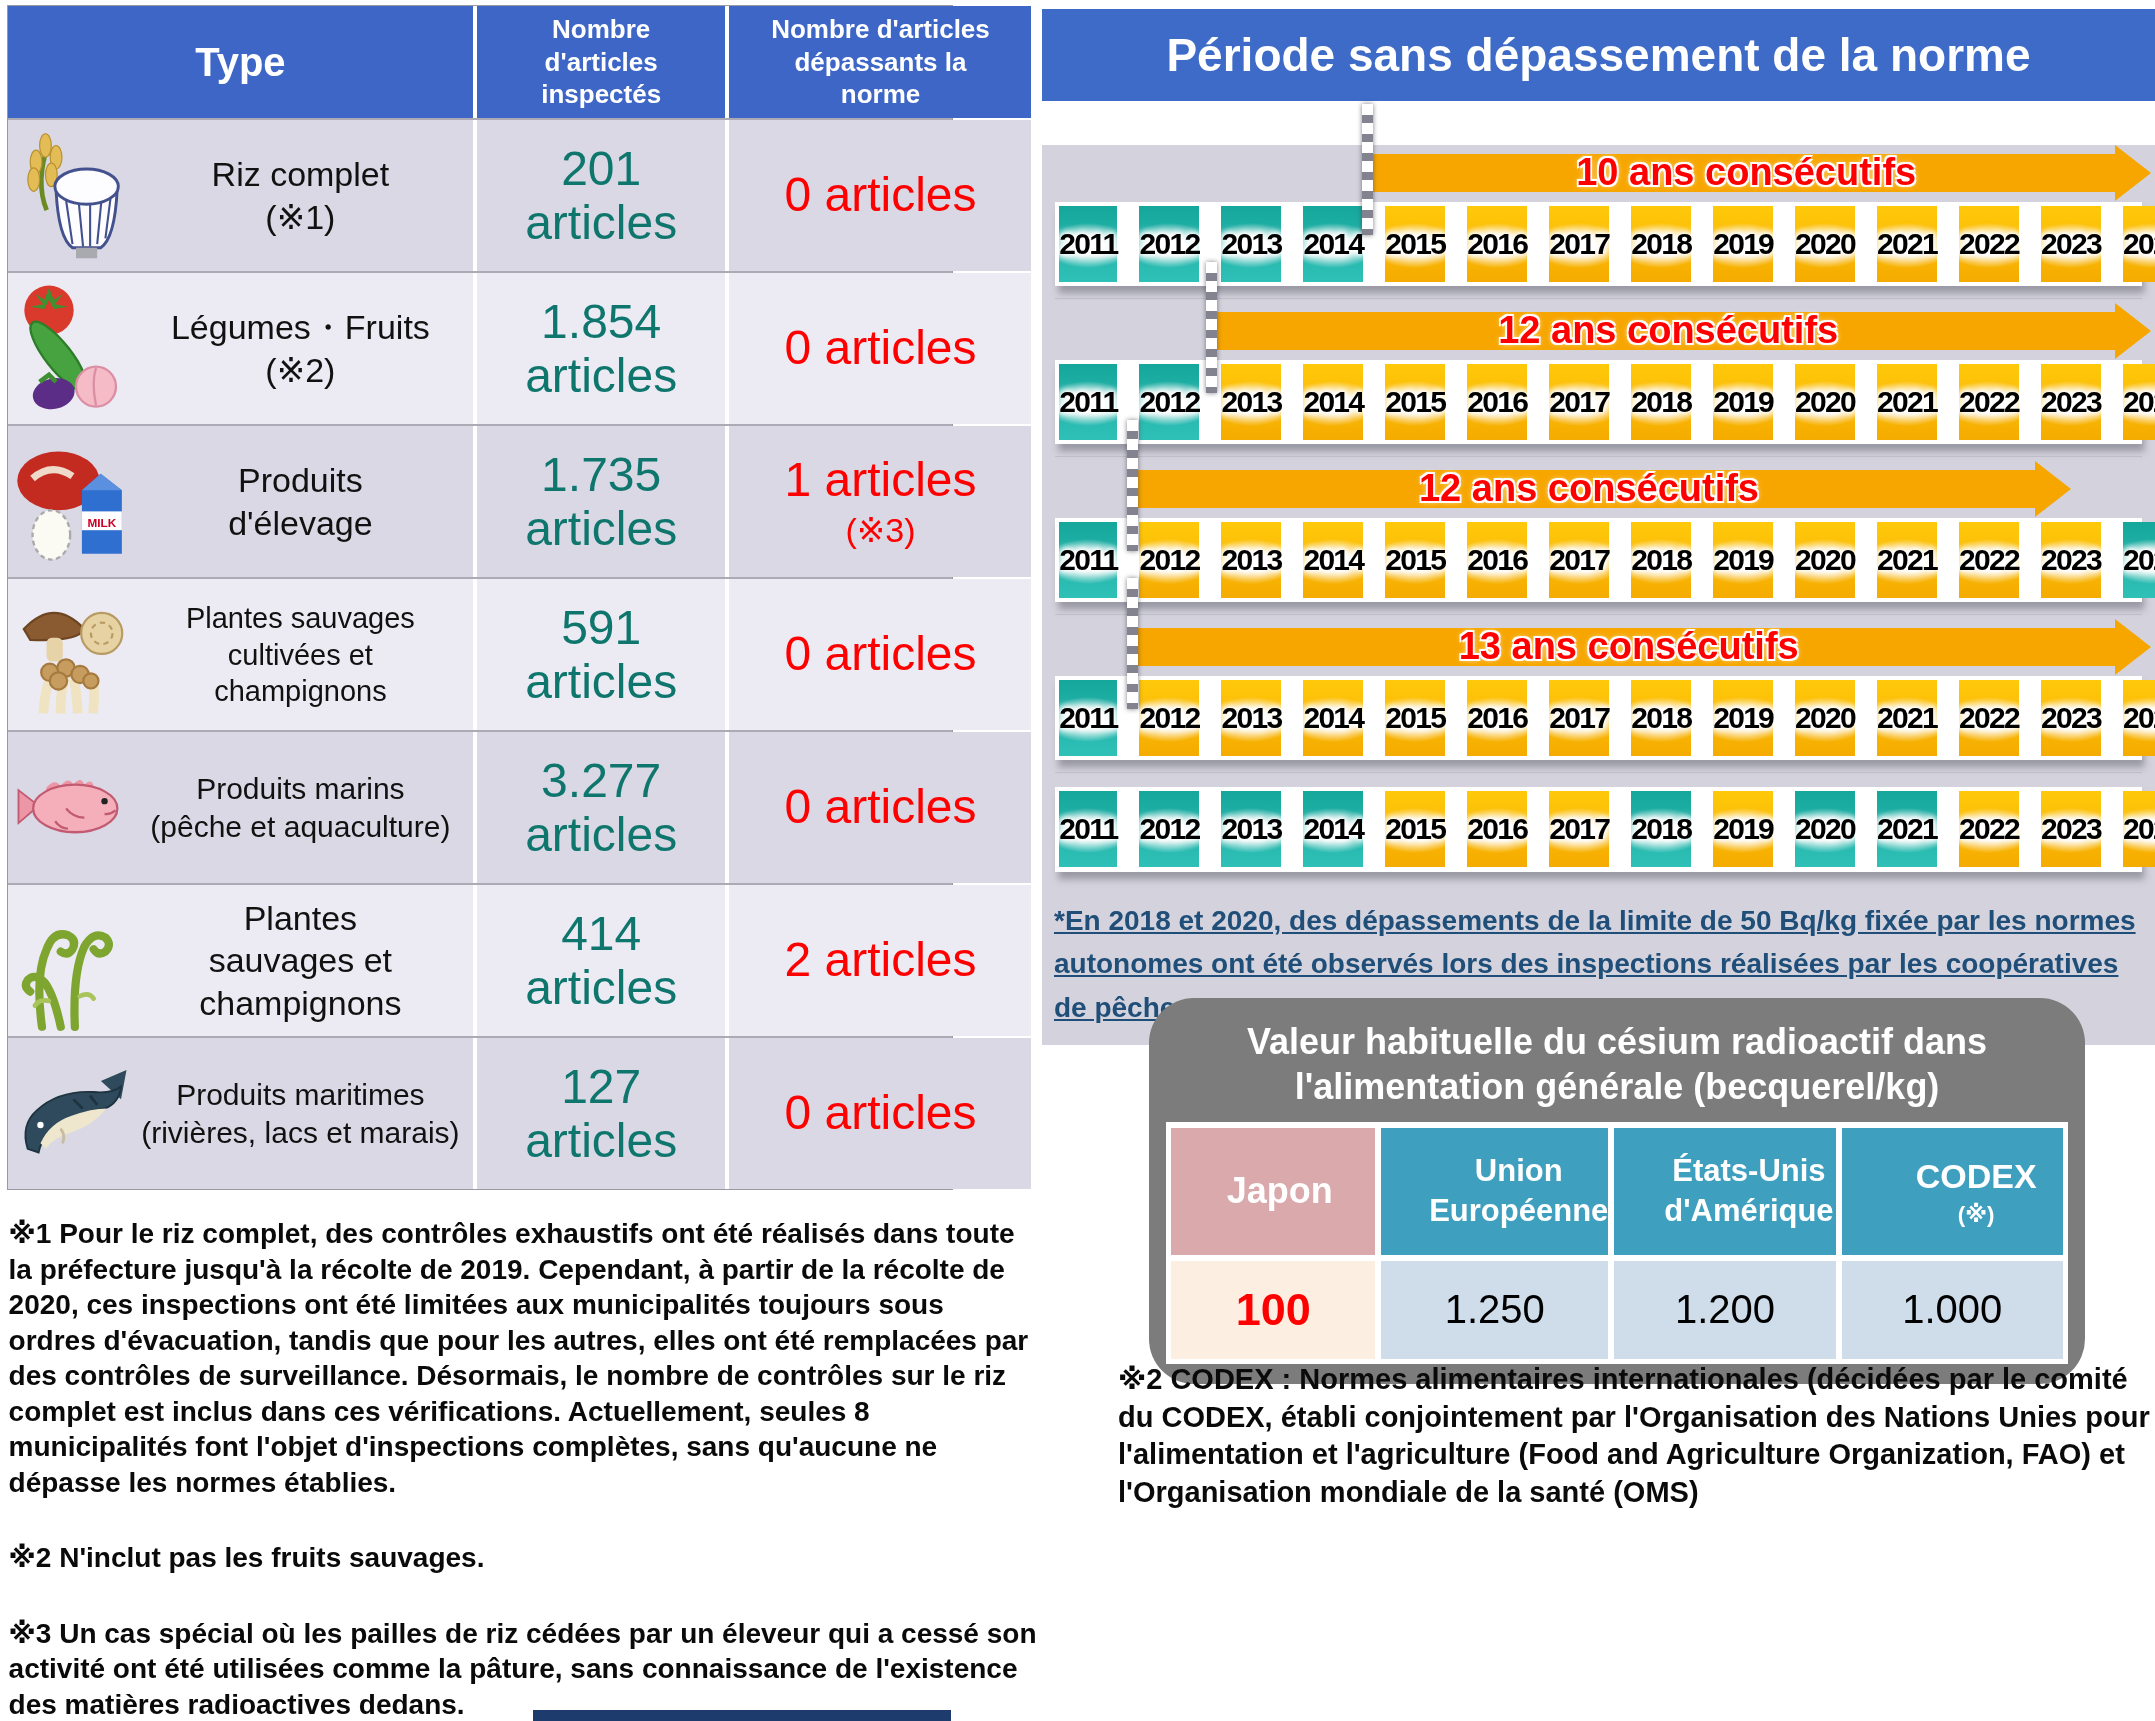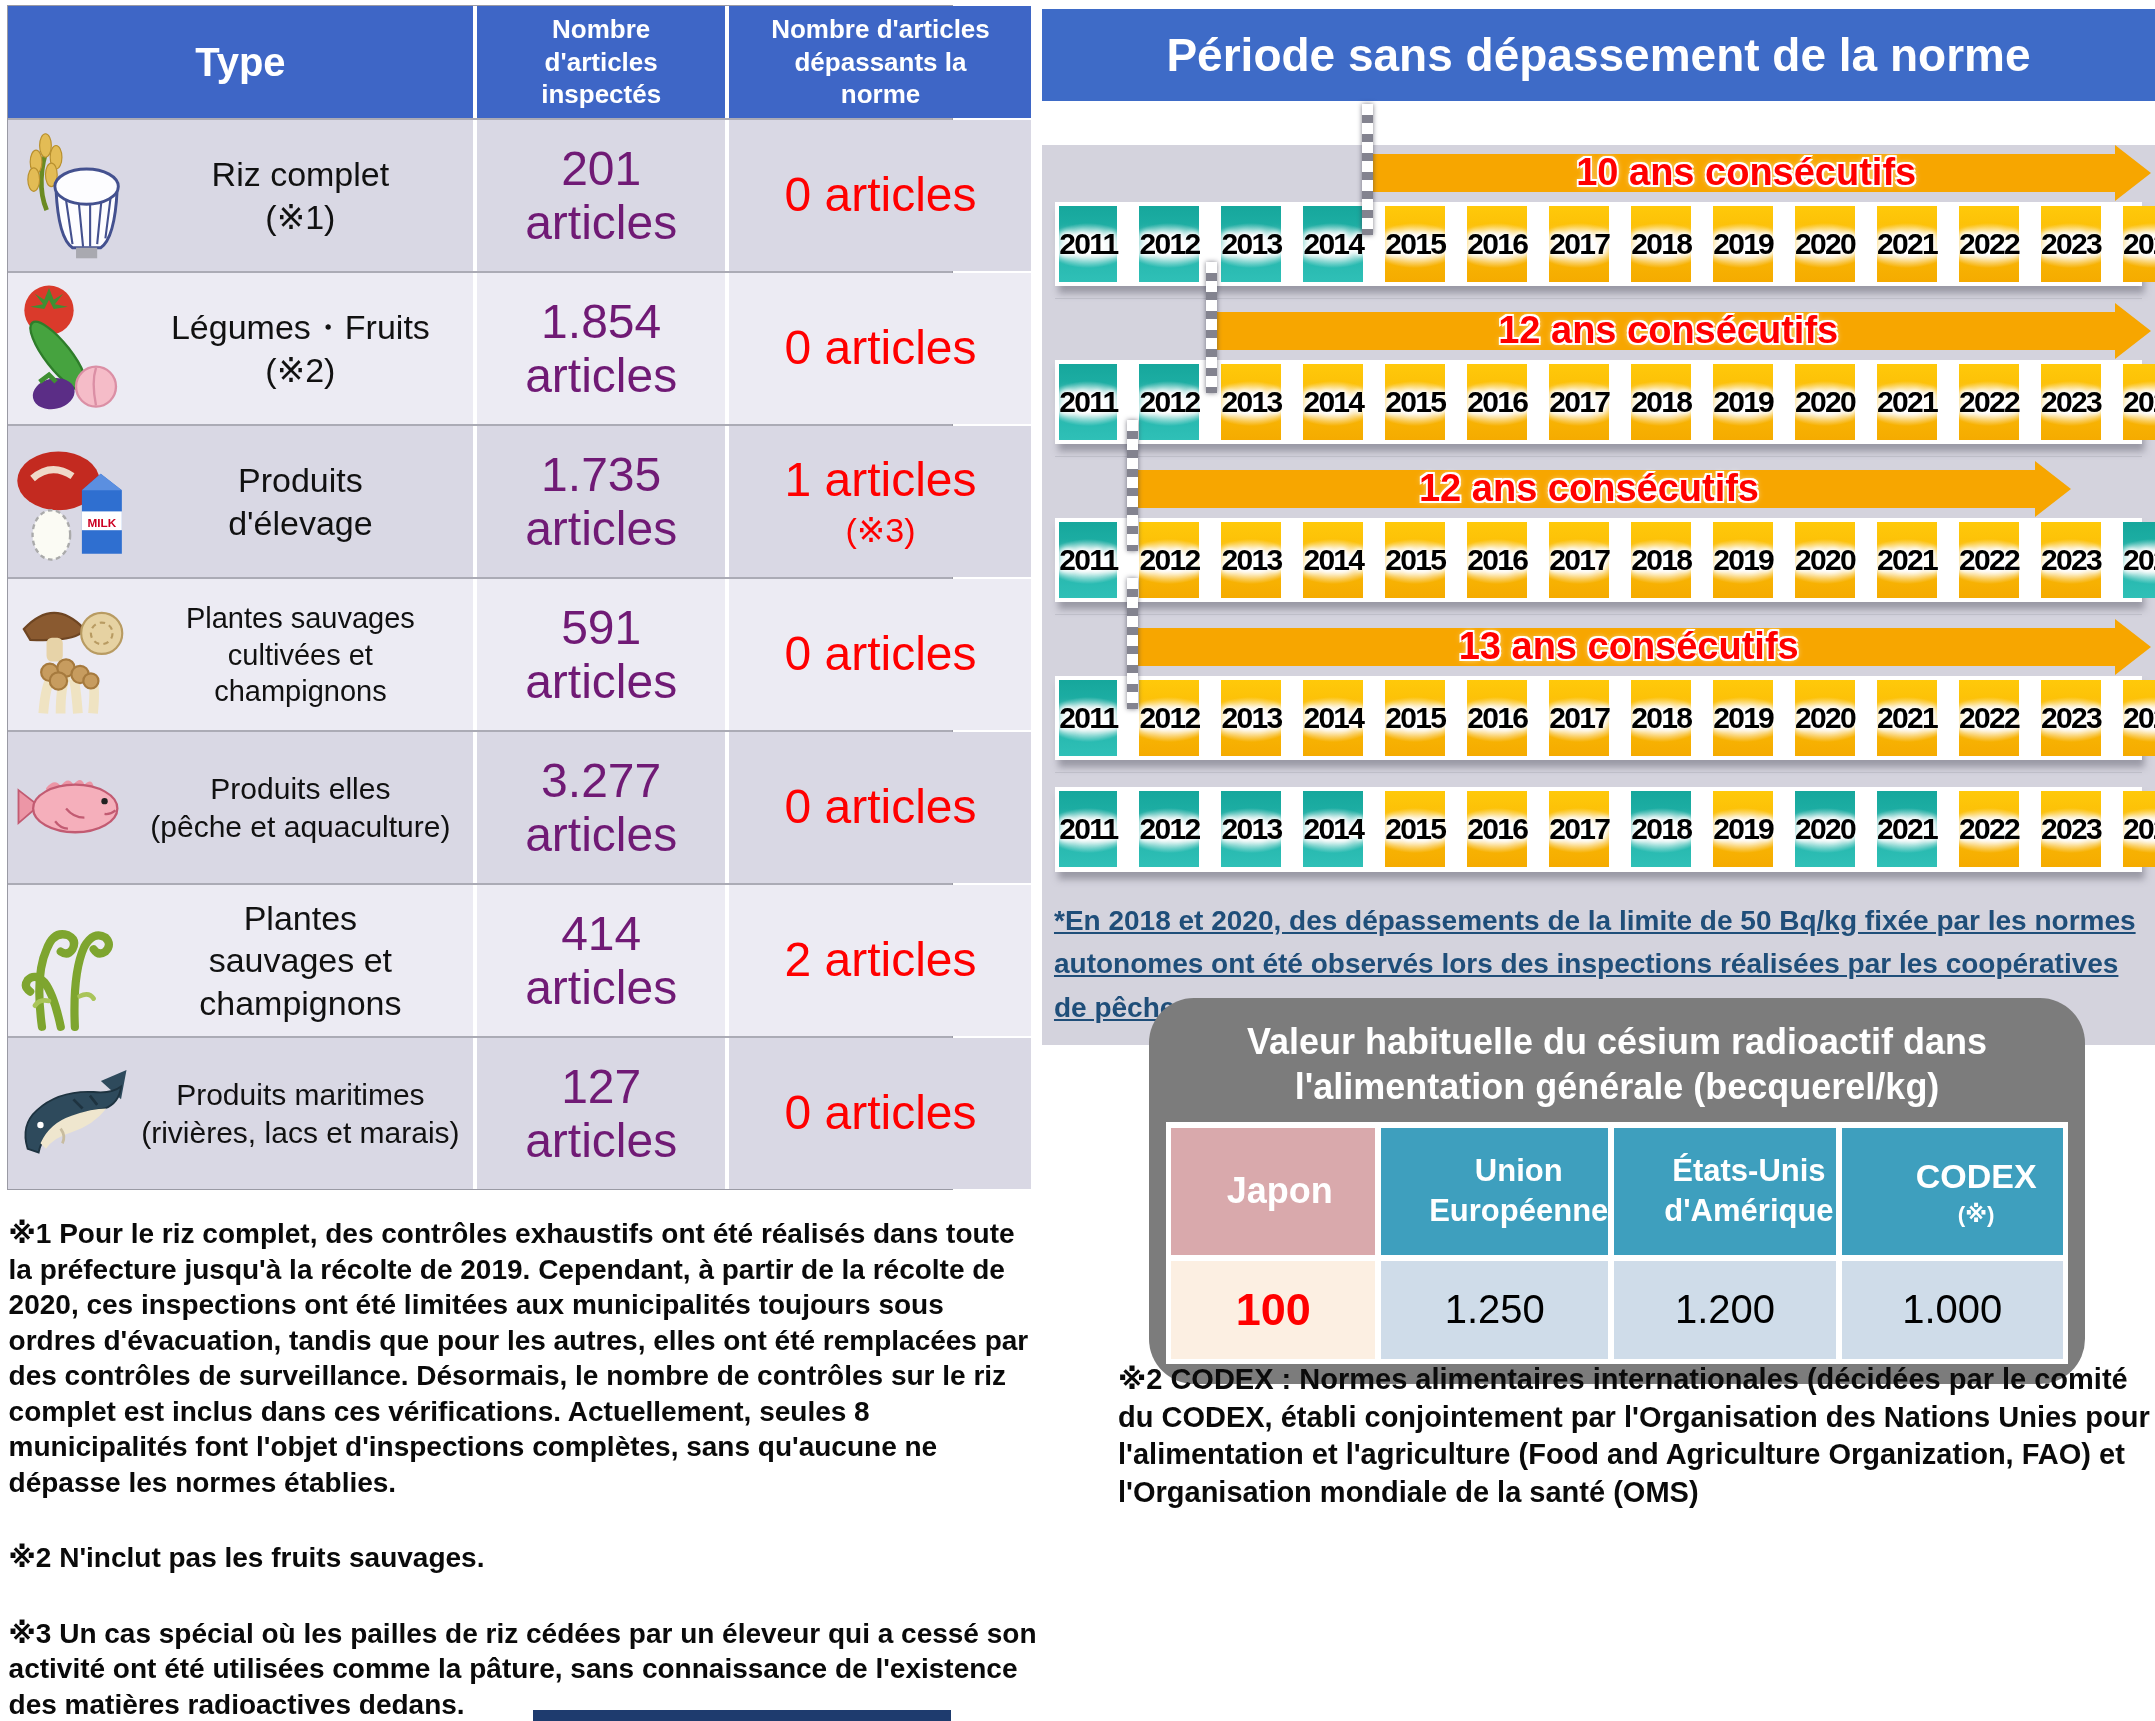--- a/index.html
+++ b/index.html
@@ -15,21 +15,21 @@
   .t-row{height:153px;border-top:2.6px solid #ABABB5;}
   .t-row .td{display:flex;align-items:center;justify-content:center;text-align:center;}
   .t-row.odd .td{background:#D9D8E4;}
   .t-row.even .td{background:#ECEBF3;}
   .td.type{position:relative;padding-left:120px;}
   .icon{position:absolute;left:5.2px;top:50%;transform:translateY(-50%);width:119px;height:141px;display:flex;align-items:center;justify-content:center;}
   .icon svg{width:100%;height:100%;}
   .tlabel{white-space:pre-line;font-size:34px;color:#111;line-height:1.25;}
   .tlabel.small{font-size:30px;}
   .tlabel.xsmall{font-size:29px;}
-  .td.num{font-size:48px;color:#701a75;line-height:1.12;white-space:pre-line;}
+  .td.num{font-size:48px;color:#0f766e;line-height:1.12;white-space:pre-line;}
   .td.exc{flex-direction:column;color:#FF0000;font-size:48px;line-height:1.1;}
   .exc-note{font-size:34px;margin-top:5.2px;color:#FF0000;}
 
   
   .footnotes{position:absolute;left:8.6px;top:1216px;width:1029px;display:flex;flex-direction:column;gap:40px;}
   .fnote{font-size:28px;font-weight:700;color:#0a0a0a;line-height:1.27;}
   .bottom-bar{position:absolute;left:533px;top:1710px;width:418px;height:11.2px;background:#1E3B6E;}
 
   
   .panel{position:absolute;left:1042px;top:8.6px;width:1113px;}
@@ -200,21 +200,21 @@
           <svg viewBox="0 0 130 95">
               <path d="M6 28 L28 45 L6 64 Z" fill="#EC96A6" stroke="#C25B72" stroke-width="2"></path>
               <path d="M36 26 q10 -12 16 -2 q8 -12 14 -2 q8 -10 12 0 q8 -8 10 2 L88 34 L38 36 Z" fill="#EC96A6"></path>
               <ellipse cx="68" cy="48" rx="46" ry="26" fill="#F5AFBB" stroke="#C25B72" stroke-width="2.5"></ellipse>
               <circle cx="100" cy="40" r="3.5" fill="#222"></circle>
               <path d="M112 50 q-6 5 -12 4" stroke="#C25B72" stroke-width="2.5" fill="none"></path>
               <path d="M58 48 q8 10 20 10" stroke="#C25B72" stroke-width="2.5" fill="none"></path>
               <path d="M46 62 q6 8 14 8" stroke="#C25B72" stroke-width="2.5" fill="none"></path>
             </svg>
         </span>
-        <span class="tlabel small">Produits elles
+        <span class="tlabel small">Produits marins
 (pêche et aquaculture)</span>
       </div>
       <div class="td num">3.277
 articles</div>
       <div class="td exc">
           <div>0 articles</div>
         </div>
     </div>
 
     <div class="t-row even">

